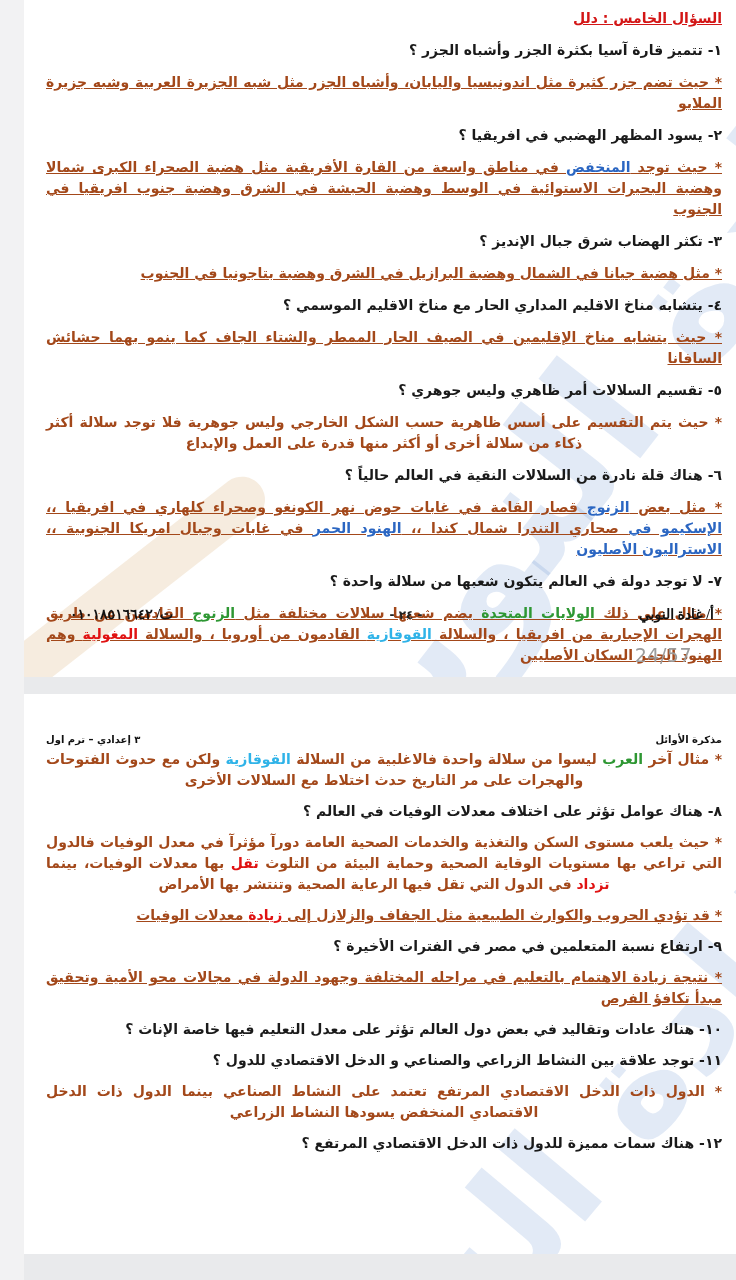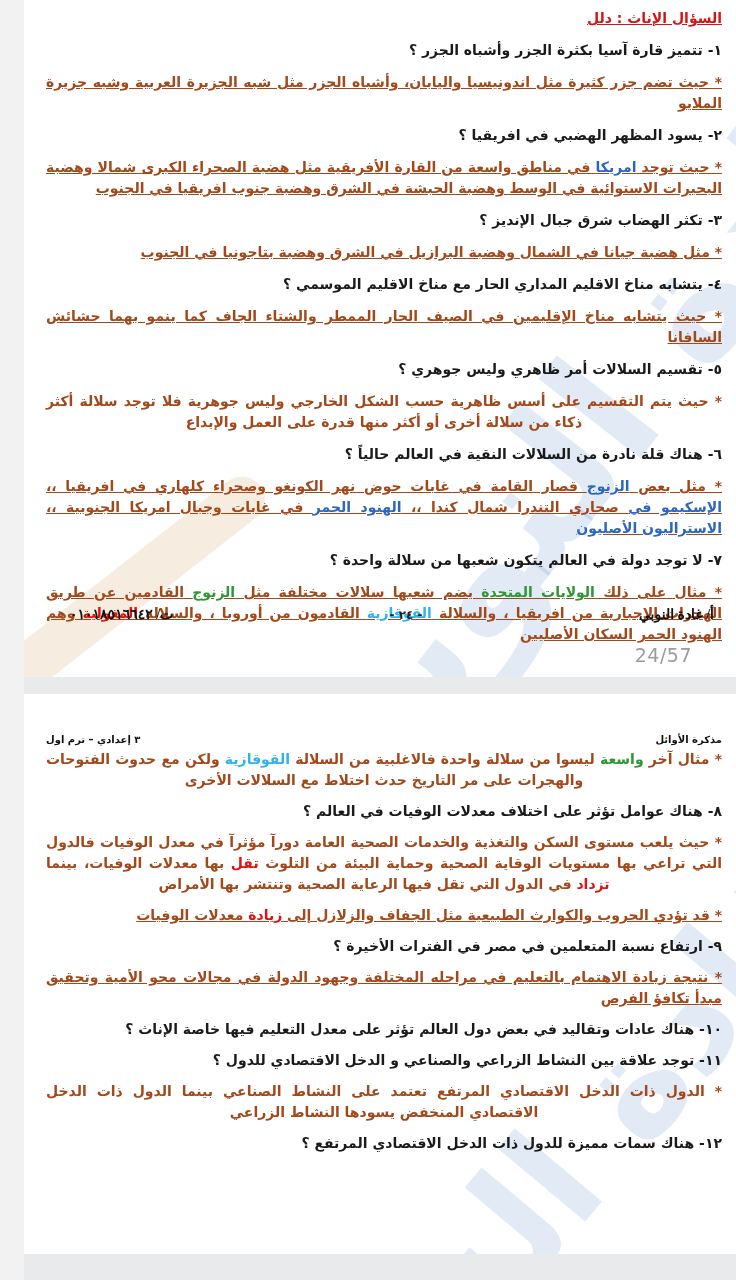--- a/index.html
+++ b/index.html
@@ -41,25 +41,25 @@
 </head>
 <body>
 
 <div class="stage">
   <div class="side-strip"></div>
 
   <div class="page page1">
     <div class="wm wm1">غادة النوبي</div>
     <div class="wm-stroke"></div>
     <div class="content">
-      <p class="title">السؤال الإناث : دلل</p>
+      <p class="title">السؤال الخامس : دلل</p>
       <p class="q">١- تتميز قارة آسيا بكثرة الجزر وأشباه الجزر ؟</p>
       <p class="a jr"><span class="">* حيث تضم جزر كثيرة مثل اندونيسيا واليابان، وأشباه الجزر مثل شبه الجزيرة العربية وشبه جزيرة الملايو</span></p>
       <p class="q">٢- يسود المظهر الهضبي في افريقيا ؟</p>
-      <p class="a jr"><span class="">* حيث توجد </span><span class="blue">امريكا</span><span class=""> في مناطق واسعة من القارة الأفريقية مثل هضبة الصحراء الكبرى شمالا وهضبة البحيرات الاستوائية في الوسط وهضبة الحبشة في الشرق وهضبة جنوب افريقيا في الجنوب</span></p>
+      <p class="a jr"><span class="">* حيث توجد </span><span class="blue">المنخفض</span><span class=""> في مناطق واسعة من القارة الأفريقية مثل هضبة الصحراء الكبرى شمالا وهضبة البحيرات الاستوائية في الوسط وهضبة الحبشة في الشرق وهضبة جنوب افريقيا في الجنوب</span></p>
       <p class="q">٣- تكثر الهضاب شرق جبال الإنديز ؟</p>
       <p class="a jr"><span class="">* مثل هضبة جيانا في الشمال وهضبة البرازيل في الشرق وهضبة بتاجونيا في الجنوب</span></p>
       <p class="q">٤- يتشابه مناخ الاقليم المداري الحار مع مناخ الاقليم الموسمي ؟</p>
       <p class="a jr"><span class="">* حيث يتشابه مناخ الإقليمين في الصيف الحار الممطر والشتاء الجاف كما ينمو بهما حشائش السافانا</span></p>
       <p class="q">٥- تقسيم السلالات أمر ظاهري وليس جوهري ؟</p>
       <p class="a jc"><span class="">* حيث يتم التقسيم على أسس ظاهرية حسب الشكل الخارجي وليس جوهرية فلا توجد سلالة أكثر ذكاء من سلالة أخرى أو أكثر منها قدرة على العمل والإبداع</span></p>
       <p class="q">٦- هناك قلة نادرة من السلالات النقية في العالم حالياً ؟</p>
       <p class="a jr"><span class="">* مثل بعض </span><span class="blue">الزنوج</span><span class=""> قصار القامة في غابات حوض نهر الكونغو وصحراء كلهاري في افريقيا ،، </span><span class="blue">الإسكيمو في</span><span class=""> صحاري التندرا شمال كندا ،، </span><span class="blue">الهنود الحمر</span><span class=""> في غابات وجبال امريكا الجنوبية ،، </span><span class="blue">الاستراليون الأصليون</span></p>
       <p class="q">٧- لا توجد دولة في العالم يتكون شعبها من سلالة واحدة ؟</p>
       <p class="a jr"><span class="">* مثال على ذلك </span><span class="green">الولايات المتحدة</span><span class=""> يضم شعبها سلالات مختلفة مثل </span><span class="green">الزنوج</span><span class=""> القادمين عن طريق الهجرات الإجبارية من افريقيا ، والسلالة </span><span class="cyan">القوقازية</span><span class=""> القادمون من أوروبا ، والسلالة </span><span class="red">المغولية</span><span class=""> وهم الهنود الحمر السكان الأصليين</span></p>
@@ -72,21 +72,21 @@
     <div class="page-indicator">24/57</div>
   </div>
 
   <div class="page page2">
     <div class="wm wm2">غادة النوبي</div>
     <div class="p2-header">
       <span>مذكرة الأوائل</span>
       <span>٣ إعدادي – ترم اول</span>
     </div>
     <div class="content p2-content">
-      <p class="a jc"><span class="">* مثال آخر </span><span class="green">واسعة</span><span class=""> ليسوا من سلالة واحدة فالاغلبية من السلالة </span><span class="cyan">القوقازية</span><span class=""> ولكن مع حدوث الفتوحات والهجرات على مر التاريخ حدث اختلاط مع السلالات الأخرى</span></p>
+      <p class="a jc"><span class="">* مثال آخر </span><span class="green">العرب</span><span class=""> ليسوا من سلالة واحدة فالاغلبية من السلالة </span><span class="cyan">القوقازية</span><span class=""> ولكن مع حدوث الفتوحات والهجرات على مر التاريخ حدث اختلاط مع السلالات الأخرى</span></p>
       <p class="q">٨- هناك عوامل تؤثر على اختلاف معدلات الوفيات في العالم ؟</p>
       <p class="a jc"><span class="">* حيث يلعب مستوى السكن والتغذية والخدمات الصحية العامة دورآ مؤثرآ في معدل الوفيات فالدول التي تراعي بها مستويات الوقاية الصحية وحماية البيئة من التلوث </span><span class="red">تقل</span><span class=""> بها معدلات الوفيات، بينما </span><span class="red">تزداد</span><span class=""> في الدول التي تقل فيها الرعاية الصحية وتنتشر بها الأمراض</span></p>
       <p class="a jr"><span class="">* قد تؤدي الحروب والكوارث الطبيعية مثل الجفاف والزلازل إلى </span><span class="red">زيادة</span><span class=""> معدلات الوفيات</span></p>
       <p class="q">٩- ارتفاع نسبة المتعلمين في مصر في الفترات الأخيرة ؟</p>
       <p class="a jr"><span class="">* نتيجة زيادة الاهتمام بالتعليم في مراحله المختلفة وجهود الدولة في مجالات محو الأمية وتحقيق مبدأ تكافؤ الفرص</span></p>
       <p class="q">١٠- هناك عادات وتقاليد في بعض دول العالم تؤثر على معدل التعليم فيها خاصة الإناث ؟</p>
       <p class="q">١١- توجد علاقة بين النشاط الزراعي والصناعي و الدخل الاقتصادي للدول ؟</p>
       <p class="a jc"><span class="">* الدول ذات الدخل الاقتصادي المرتفع تعتمد على النشاط الصناعي بينما الدول ذات الدخل الاقتصادي المنخفض يسودها النشاط الزراعي</span></p>
       <p class="q">١٢- هناك سمات مميزة للدول ذات الدخل الاقتصادي المرتفع ؟</p>
     </div>

